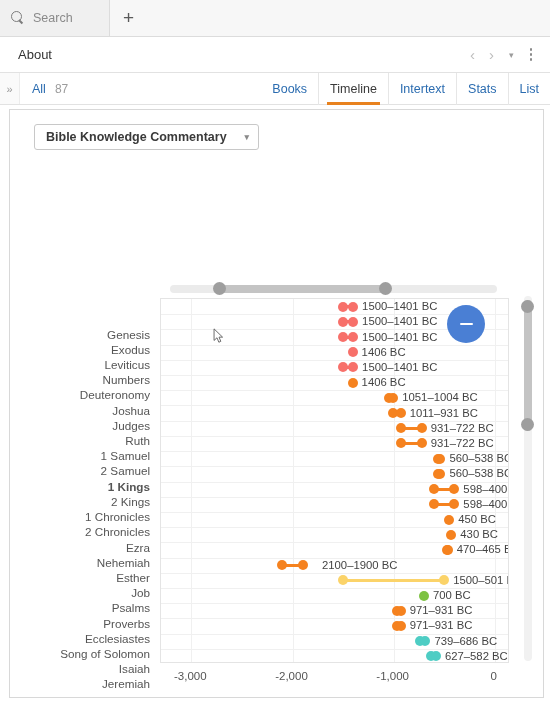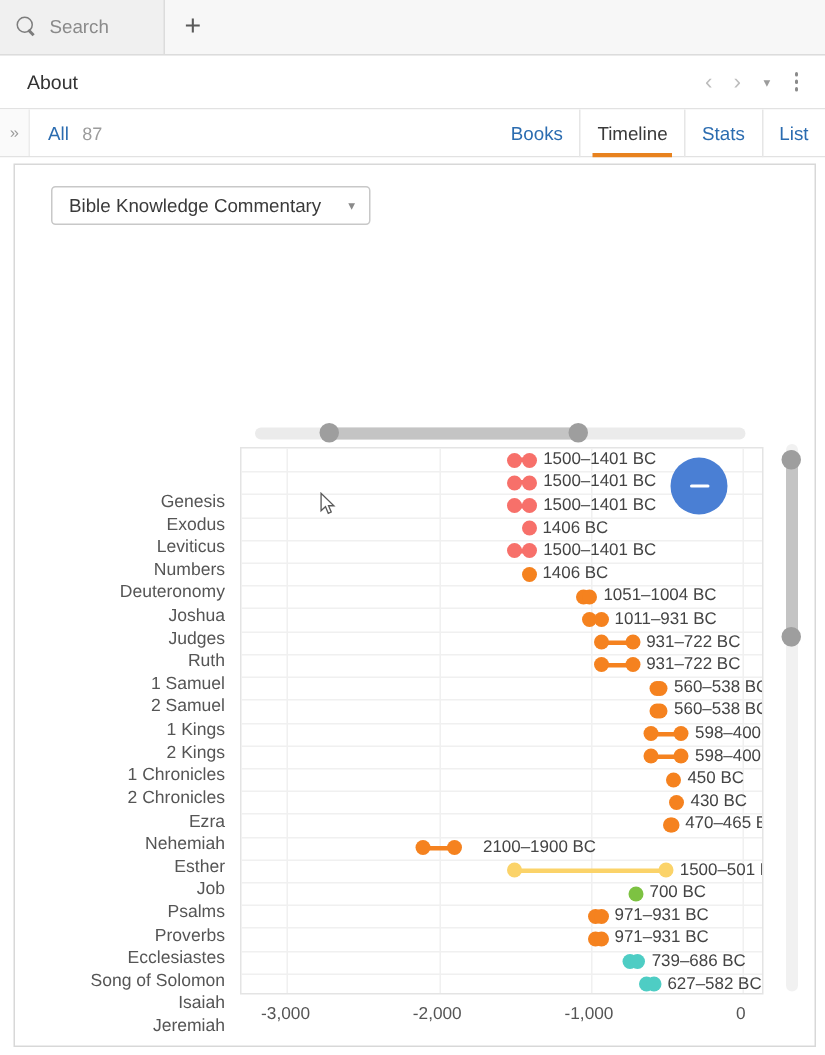--- a/index.html
+++ b/index.html
@@ -83,21 +83,21 @@
     content:""; position:absolute; left:8px; right:8px; bottom:0; height:2.5px; background:#e8821e;
   }
 
   
   .panel { position:relative; height: calc(703px - 37px - 36px - 32px); background:#fff; }
   .panel-inner {
     position:absolute; left:9px; top:4px; right:6px; bottom:5px;
     border:1px solid #d8d8d8; background:#fff;
   }
 
-  .ddrow { position:absolute; left:24px; top:14px; }
+  .ddrow { position:absolute; left:24px; top:14px;font-weight:bold; }
   .dropdown {
     display:inline-flex; align-items:center; gap:18px;
     border:1px solid #c8c8c8; border-radius:3px; background:#fff;
     padding: 5px 9px 5px 11px; font-size:12.5px; color:#3a3a3a;
   }
   .dropdown .dcaret { color:#8a8a8a; font-size:9px; }
 
   
   .hslider { position:absolute; left:160px; top:172px; width:327px; height:12px; }
   .htrack { position:absolute; left:0; top:2.5px; width:100%; height:8px; background:#ebebeb; border-radius:4px; }
@@ -171,20 +171,21 @@
     </div>
   </div>
 
   <div class="filterrow">
     <div class="railbtn">»</div>
     <div class="allbtn">All</div>
     <div class="allcount">87</div>
     <div class="viewtabs">
       <div class="vtab">Books</div>
       <div class="vtab sel">Timeline</div>
+      <div class="vtab">Intertext</div>
       <div class="vtab">Stats</div>
       <div class="vtab">List</div>
     </div>
   </div>
 
   <div class="panel">
     <div class="panel-inner">
 
       <div class="ddrow">
         <div class="dropdown">
@@ -212,21 +213,21 @@
             <div class="ylab" style="top: 1.60417px;">Genesis</div>
             <div class="ylab" style="top: 16.8125px;">Exodus</div>
             <div class="ylab" style="top: 32.0208px;">Leviticus</div>
             <div class="ylab" style="top: 47.2292px;">Numbers</div>
             <div class="ylab" style="top: 62.4375px;">Deuteronomy</div>
             <div class="ylab" style="top: 77.6458px;">Joshua</div>
             <div class="ylab" style="top: 92.8542px;">Judges</div>
             <div class="ylab" style="top: 108.062px;">Ruth</div>
             <div class="ylab" style="top: 123.271px;">1 Samuel</div>
             <div class="ylab" style="top: 138.479px;">2 Samuel</div>
-            <div class="ylab" style="top: 153.688px;">1 Kings</div>
+            <div class="ylab" style="top: 153.688px; font-weight: bold;">1 Kings</div>
             <div class="ylab" style="top: 168.896px;">2 Kings</div>
             <div class="ylab" style="top: 184.104px;">1 Chronicles</div>
             <div class="ylab" style="top: 199.312px;">2 Chronicles</div>
             <div class="ylab" style="top: 214.521px;">Ezra</div>
             <div class="ylab" style="top: 229.729px;">Nehemiah</div>
             <div class="ylab" style="top: 244.938px;">Esther</div>
             <div class="ylab" style="top: 260.146px;">Job</div>
             <div class="ylab" style="top: 275.354px;">Psalms</div>
             <div class="ylab" style="top: 290.562px;">Proverbs</div>
             <div class="ylab" style="top: 305.771px;">Ecclesiastes</div>

